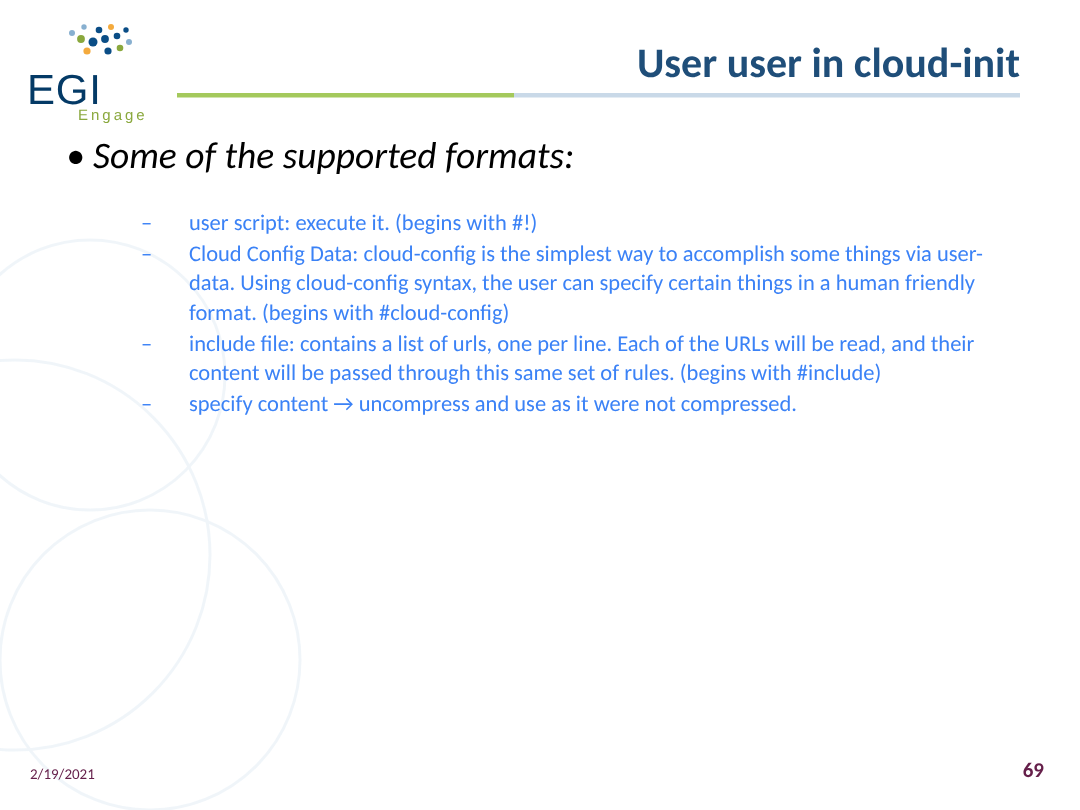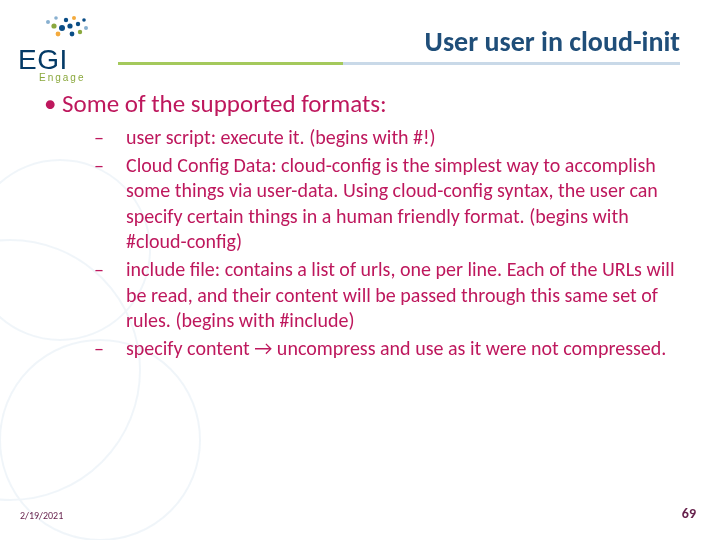--- a/index.html
+++ b/index.html
@@ -7,35 +7,35 @@
     width: 720px; height: 540px;
     font-family: "Segoe UI", Calibri, Arial, sans-serif;
     background: #fff; position: relative; overflow: hidden;
     color: #111;
   }
   .bg-circles { position: absolute; left: -60px; top: 140px; opacity: .3; }
   .logo-area { position: absolute; top: 12px; left: 18px; }
   .logo-dots { display: block; }
   .logo-text { font-family: Arial, sans-serif; margin-top: -2px; }
   .logo-text .egi { font-size: 28px; font-weight: 400; color: #043a66; letter-spacing: .5px; }
-  .logo-text .engage { font-size: 10px; color: #8aa83d; letter-spacing: 2px; margin-left: 5px; display: block; margin-top: -4px; padding-left: 16px;}
+  .logo-text .engage { font-size: 10px; color: #8aa83d; letter-spacing: 2px; margin-left: 18px; display: block; margin-top: -4px; padding-left: 16px;}
   .slide-title {
     position: absolute; top: 24px; right: 40px;
     font-size: 28px; font-weight: 700; color: #1f4e79;
   }
   .title-underline {
     position: absolute; top: 62px; left: 118px; right: 40px;
     height: 3px;
     background: linear-gradient(90deg,#a4c95c 0%,#a4c95c 40%,#c9d9e8 40%,#c9d9e8 100%);
   }
   .content { position: absolute; top: 88px; left: 44px; right: 38px; }
-  .l1 { font-size: 25px; color: #be185d; margin-bottom: 6px; }
+  .l1 { font-size: 25px; color: #000000; margin-bottom: 21px; font-style: italic; }
   .l1 .bullet { display: inline-block; width: 18px; }
   .sub { margin-left: 66px; }
-  .l2 { font-size: 20px; color: #be185d; line-height: 1.28; margin-bottom: 2px; text-indent: -16px; padding-left: 16px; }
+  .l2 { font-size: 15px; color: #3b82f6; line-height: 1.28; margin-bottom: 2px; text-indent: -16px; padding-left: 16px; }
   .l2 .dash { display: inline-block; width: 16px; }
   .footer-date { position: absolute; bottom: 18px; left: 20px; font-size: 10px; font-weight: 400; color: #651f4a; }
   .footer-page { position: absolute; bottom: 18px; right: 24px; font-size: 14px; font-weight: 700; color: #651f4a; }
 </style>
 </head>
 <body>
 
 <svg class="bg-circles" width="300" height="400">
   <circle cx="120" cy="110" r="90" fill="none" stroke="#cfe0ee" stroke-width="2"></circle>
   <circle cx="70" cy="230" r="130" fill="none" stroke="#cfe0ee" stroke-width="2"></circle>

